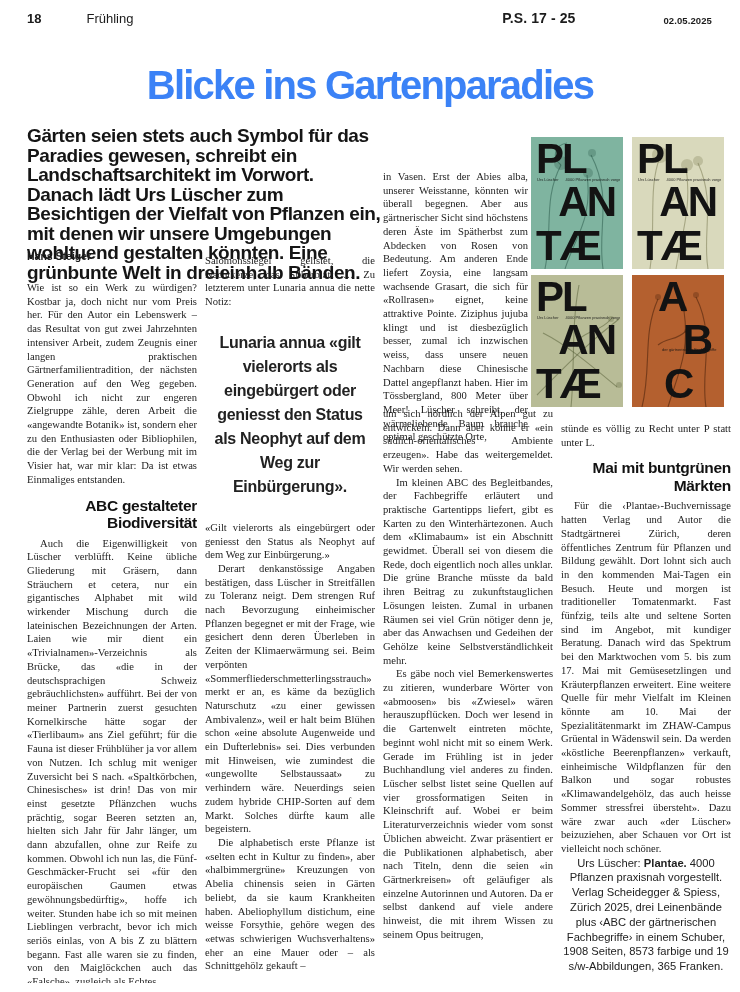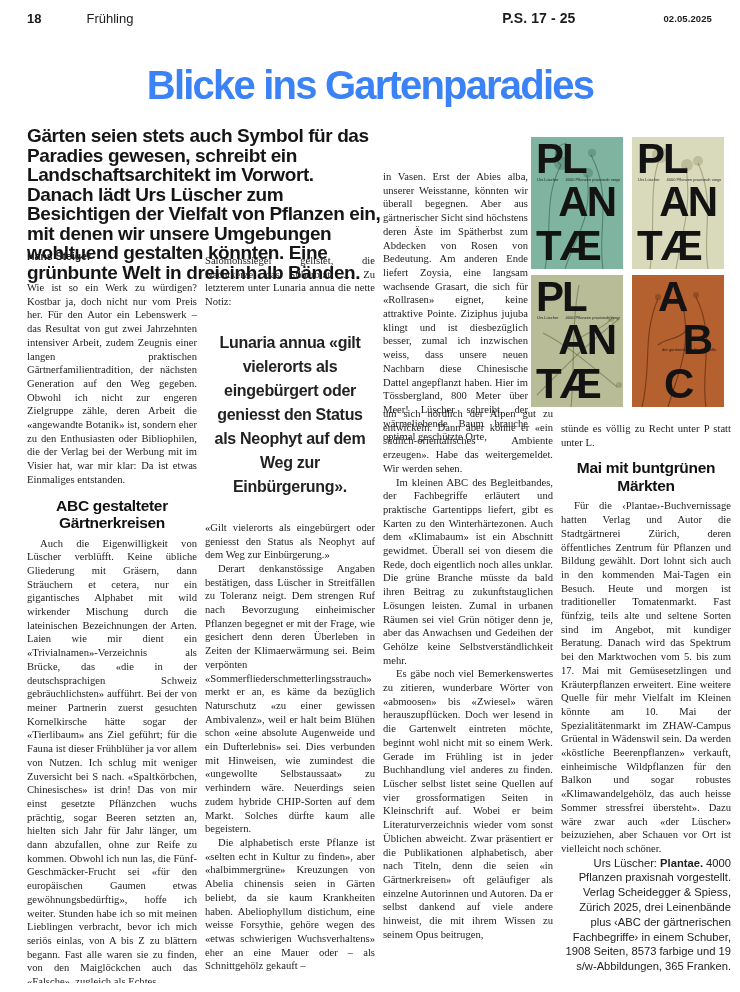--- a/index.html
+++ b/index.html
@@ -1,19 +1,19 @@
 <!DOCTYPE html>
 <html lang="de"><head>
 <meta charset="utf-8">
 <style>
   html,body{margin:0;padding:0;background:#e8e8e8;}
   .page{position:relative;width:740px;height:992px;background:#ffffff;color:#1c1c1c;
         overflow:hidden;font-family:"Liberation Serif",serif;margin:0 auto;}
   
-  .masthead{position:absolute;left:27px;right:28px;top:10px;display:flex;align-items:center;
+  .masthead{position:absolute;left:27px;right:28px;top:10px;display:flex;align-items:flex-end;
             font-family:"Liberation Sans",sans-serif;}
   .pagenum{font-size:13px;font-weight:bold;}
   .section{font-size:13px;font-weight:normal;margin-left:45px;}
   .spacer{flex:1;}
   .issue{font-size:14px;font-weight:bold;margin-right:88px;letter-spacing:.1px;}
   .pdate{font-size:9.5px;font-weight:bold;letter-spacing:.1px;}
   
   .headline{position:absolute;left:0;right:0;top:63px;margin:0;text-align:center;
             font-family:"Liberation Sans",sans-serif;font-weight:bold;font-size:40px;
             letter-spacing:-1.8px;color:#3b82f6;}
@@ -26,25 +26,25 @@
   .col{position:absolute;overflow:hidden;font-size:10.6px;line-height:13.7px;
        text-align:justify;hyphens:auto;}
   .col p{margin:0;}
   .col p.indent{text-indent:13px;}
   .col1{left:27px;top:281px;width:170px;height:702px;}
   .col2{left:205px;top:254px;width:170px;height:732px;}
   .col3n{left:383px;top:129px;width:145px;height:277px;margin-top:41px;}
   .col3w{left:383px;top:407px;width:170px;height:576px;}
   .col4{left:561px;top:422px;width:170px;height:562px;}
   .subhead{font-family:"Liberation Sans",sans-serif;font-weight:bold;font-size:15.5px;
-           line-height:17.5px;letter-spacing:-.3px;margin:10px 0 5px;text-align:center;color:#111;}
+           line-height:17.5px;letter-spacing:-.3px;margin:10px 0 5px;text-align:right;color:#111;}
   .pullquote{font-family:"Liberation Sans",sans-serif;font-weight:bold;font-size:16px;
              line-height:24px;letter-spacing:-.3px;text-align:center;margin:22px 2px;color:#222;}
   .bookinfo{font-family:"Liberation Sans",sans-serif;font-size:11.2px;line-height:14.8px;
-            text-align:right;margin-top:9px;color:#222;}
+            text-align:center;margin-top:9px;color:#222;}
   .bookinfo b{font-weight:bold;}
   
   .covers{position:absolute;left:531px;top:137px;display:grid;
           grid-template-columns:92px 92px;grid-auto-rows:132px;column-gap:9px;row-gap:6px;}
   .cover{position:relative;overflow:hidden;}
   .deco{position:absolute;left:0;top:0;width:100%;height:100%;}
   .deco path{fill:none;stroke:currentColor;stroke-width:1.1;}
   .deco circle{fill:currentColor;opacity:.55;}
   .cover .L{position:absolute;font-family:"Liberation Sans",sans-serif;font-weight:bold;
             font-size:42px;line-height:1;letter-spacing:-2px;color:#131313;}
@@ -72,21 +72,21 @@
     <span class="pdate">02.05.2025</span>
   </div>
 
   <h1 class="headline">Blicke ins Gartenparadies</h1>
 
   <p class="lede">Gärten seien stets auch Symbol für das Paradies gewesen, schreibt ein Landschaftsarchitekt im Vorwort. Danach lädt Urs Lüscher zum Besichtigen der Vielfalt von Pflanzen ein, mit denen wir unsere Umgebungen wohltuend gestalten könnten. Eine grünbunte Welt in dreieinhalb Bänden.</p>
   <div class="byline">Hans Steiger</div>
 
   <div class="col col1">
     <p>Wie ist so ein Werk zu würdigen? Kostbar ja, doch nicht nur vom Preis her. Für den Autor ein Lebenswerk – das Resultat von gut zwei Jahrzehnten intensiver Arbeit, zudem Zeugnis einer langen praktischen Gärtnerfamilientradition, der nächsten Generation auf den Weg gegeben. Obwohl ich nicht zur engeren Zielgruppe zähle, deren Arbeit die «angewandte Botanik» ist, sondern eher zu den Enthusiasten oder Bibliophilen, die der Verlag bei der Werbung mit im Visier hat, war mir klar: Da ist etwas Einmaliges entstanden.</p>
-    <h2 class="subhead">ABC gestalteter Gärtnerkreisen</h2>
+    <h2 class="subhead">ABC gestalteter Biodiversität</h2>
     <p class="indent">Auch die Eigenwilligkeit von Lüscher verblüfft. Keine übliche Gliederung mit Gräsern, dann Sträuchern et cetera, nur ein gigantisches Alphabet mit wild wirkender Mischung durch die lateinischen Bezeichnungen der Arten. Laien wie mir dient ein «Trivialnamen»-Verzeichnis als Brücke, das «die in der deutschsprachigen Schweiz gebräuchlichsten» aufführt. Bei der von meiner Partnerin zuerst gesuchten Kornelkirsche hätte sogar der «Tierlibaum» ans Ziel geführt; für die Fauna ist dieser Frühblüher ja vor allem von Nutzen. Ich schlug mit weniger Zuversicht bei S nach. «Spaltkörbchen, Chinesisches» ist drin! Das von mir einst gesetzte Pflänzchen wuchs prächtig, sogar Beeren setzten an, hielten sich Jahr für Jahr länger, um dann abzufallen, ohne zur Reife zu kommen. Obwohl ich nun las, die Fünf-Geschmäcker-Frucht sei «für den europäischen Gaumen etwas gewöhnungsbedürftig», hoffe ich weiter. Stunden habe ich so mit meinen Lieblingen verbracht, bevor ich mich seriös einlas, von A bis Z zu blättern begann. Fast alle waren sie zu finden, von den Maiglöckchen auch das «Falsche», zugleich als Echtes</p>
   </div>
 
   <div class="col col2">
     <p>Salomonssiegel gelistet, die Nachtkerze, das Silberblatt … Zu letzterem unter Lunaria annua die nette Notiz:</p>
     <div class="pullquote">Lunaria annua «gilt vielerorts als eingebürgert oder geniesst den Status als Neophyt auf dem Weg zur Einbürgerung».</div>
     <p>«Gilt vielerorts als eingebürgert oder geniesst den Status als Neophyt auf dem Weg zur Einbürgerung.»</p>
     <p class="indent">Derart denkanstössige Angaben bestätigen, dass Lüscher in Streitfällen zu Toleranz neigt. Dem strengen Ruf nach Bevorzugung einheimischer Pflanzen begegnet er mit der Frage, wie gesichert denn deren Überleben in Zeiten der Klimaerwärmung sei. Beim verpönten «Sommerfliederschmetterlingsstrauch» merkt er an, es käme da bezüglich Naturschutz «zu einer gewissen Ambivalenz», weil er halt beim Blühen schon «eine absolute Augenweide und ein Dufterlebnis» sei. Dies verbunden mit Hinweisen, wie zumindest die «ungewollte Selbstaussaat» zu verhindern wäre. Neuerdings seien zudem hybride CHIP-Sorten auf dem Markt. Solches dürfte kaum alle begeistern.</p>
     <p class="indent">Die alphabetisch erste Pflanze ist «selten echt in Kultur zu finden», aber «halbimmergrüne» Kreuzungen von Abelia chinensis seien in Gärten beliebt, da sie kaum Krankheiten haben. Abeliophyllum distichum, eine weisse Forsythie, gehöre wegen des «etwas schwierigen Wuchsverhaltens» eher an eine Mauer oder – als Schnittgehölz gekauft –</p>
   </div>

